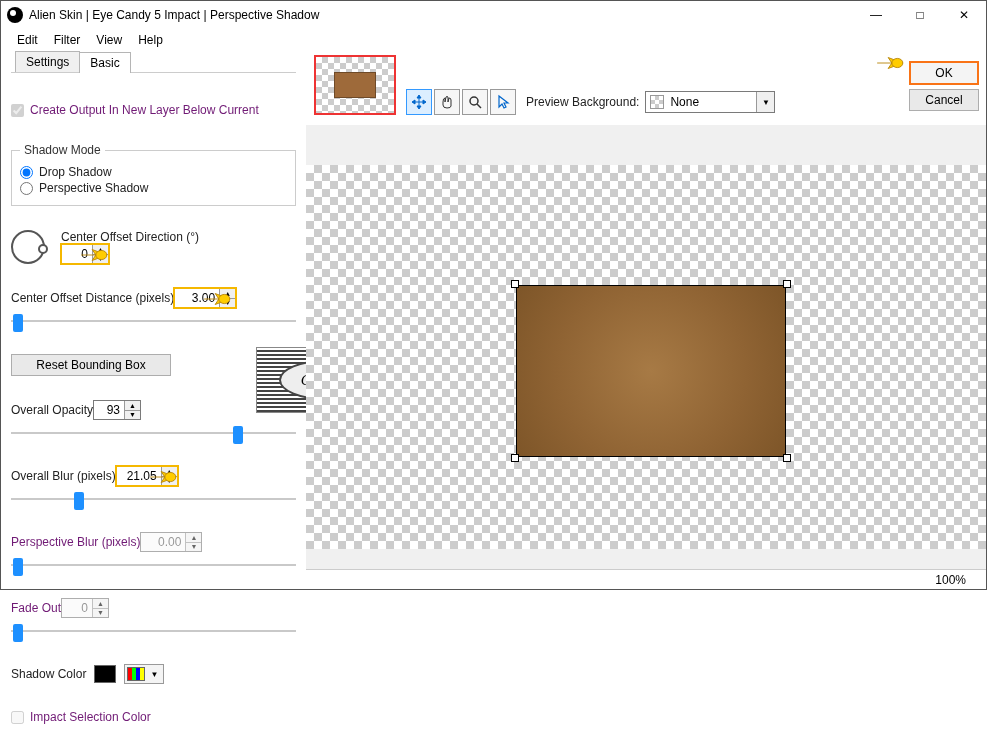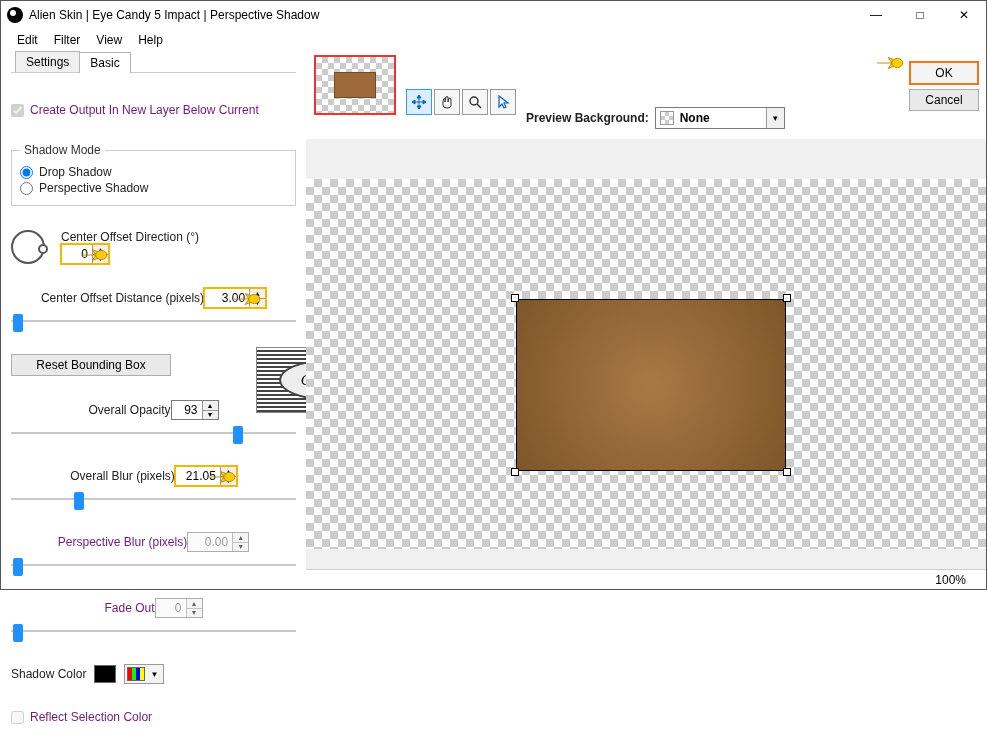--- a/index.html
+++ b/index.html
@@ -36,21 +36,21 @@
 .chkrow.disabled { color:#888; }
 input[type=checkbox], input[type=radio] { width:13px; height:13px; }
 .label { color:#222; }
 .label.disabled, .disabled .label { color:#701a75; }
 .spin-wrap { display:inline-flex; align-items:stretch; border:1px solid #7a7a7a; height:20px; background:#fff; }
 .spin-wrap.hl { outline:2px solid #f5b800; outline-offset:-1px; }
 .spin-wrap input { border:none; width:44px; text-align:right; padding-right:4px; font-size:12px; outline:none; }
 .spin-btns { display:flex; flex-direction:column; width:16px; border-left:1px solid #999; }
 .spin-btns div { flex:1; display:flex;align-items:center;justify-content:center; font-size:7px; background:#f0f0f0; line-height:1; cursor:pointer;}
 .spin-btns div:first-child { border-bottom:1px solid #999; }
-.row { display:flex; align-items:center; justify-content:center; }
+.row { display:flex; align-items:center; justify-content:flex-start; }
 .slider { position:relative; height:18px; margin-top:2px; }
 .slider .track { position:absolute; left:0; right:0; top:8px; height:2px; background:#c9c9c9; }
 .slider .thumb { position:absolute; top:2px; width:10px; height:18px; background:#1e90ff; border-radius:2px; }
 .btn { border:1px solid #adadad; background:#e9e9e9; padding:3px 14px; cursor:default; }
 .btn.wide { width:160px; text-align:center; }
 .dial { width:34px; height:34px; border:2px solid #555; border-radius:50%; position:relative; margin-right:6px; flex:0 0 auto;}
 .dial::after { content:""; position:absolute; width:6px;height:6px;border-radius:50%;border:2px solid #555; background:#fff; top:12px; right:-5px;}
 .swatch { width:22px;height:18px;border:1px solid #666; display:inline-block;}
 .swatch.black{background:#000;}
 .swatch.multi{ background: linear-gradient(90deg,#f00 0 25%,#0f0 25% 50%,#00f 50% 75%,#ff0 75% 100%); }
@@ -60,21 +60,21 @@
 
 .toolbar-row { display:flex; align-items:flex-start; gap:10px; padding:4px 8px 10px 8px; }
 .thumb-box { width:82px; height:60px; border:2px solid #e33; background:
   linear-gradient(45deg,#ccc 25%,transparent 25%,transparent 75%,#ccc 75%) 0 0/12px 12px,
   linear-gradient(45deg,#ccc 25%,#fff 25%,#fff 75%,#ccc 75%) 6px 6px/12px 12px;
   display:flex;align-items:center;justify-content:center; }
 .thumb-box .mini{ width:42px;height:26px;background:#9e6a3a; border:1px solid rgba(0,0,0,.3);}
 .toolbtns { display:flex; gap:2px; align-items:center; margin-top:34px; }
 .toolbtn { width:26px;height:26px;border:1px solid #999;background:#f6f6f6;display:flex;align-items:center;justify-content:center;}
 .toolbtn.active{border:1px solid #3399ff; background:#dceeff;}
-.prevbg { display:flex; align-items:center; gap:6px; margin-top:52px;font-weight:bold; }
+.prevbg { display:flex; align-items:center; gap:6px; margin-top:36px; }
 .combo { display:inline-flex; align-items:center; border:1px solid #7a7a7a; height:22px; background:#fff; width:130px;}
 .combo .sw { width:14px;height:14px;border:1px solid #999; margin:0 4px; background:
   linear-gradient(45deg,#ccc 25%,transparent 25%,transparent 75%,#ccc 75%) 0 0/8px 8px,
   linear-gradient(45deg,#ccc 25%,#fff 25%,#fff 75%,#ccc 75%) 4px 4px/8px 8px;}
 .combo .txt{flex:1;padding-left:2px;}
 .combo .dd{width:18px;height:100%;border-left:1px solid #999;background:#f0f0f0;display:flex;align-items:center;justify-content:center;font-size:8px;}
 
 .right-buttons { position:absolute; right:8px; top:52px; display:flex; flex-direction:column; gap:4px; }
 .right-buttons .btn { width:70px; text-align:center; }
 .right-buttons .btn.ok { border:2px solid #f97316; background:#f4f4f4;margin-top:9px;}
@@ -300,21 +300,21 @@
         <span class="label">Shadow Color</span>
         <span class="swatch black"></span>
         <span class="color-drop">
           <span class="swatch multi" style="width:18px;height:14px;"></span>
           <span class="arrow">▼</span>
         </span>
       </div>
 
       <div class="chkrow disabled">
         <input type="checkbox" disabled="" style="">
-        <span class="label">Reflect Selection Color</span>
+        <span class="label">Impact Selection Color</span>
       </div>
       <div class="chkrow">
         <input type="checkbox" checked="" style="">
         <span class="label">Mask Selection</span>
       </div>
 
       <div class="watermark" style="left:255px;">
         <div class="oval">Claudia</div>
       </div>
     </div>

